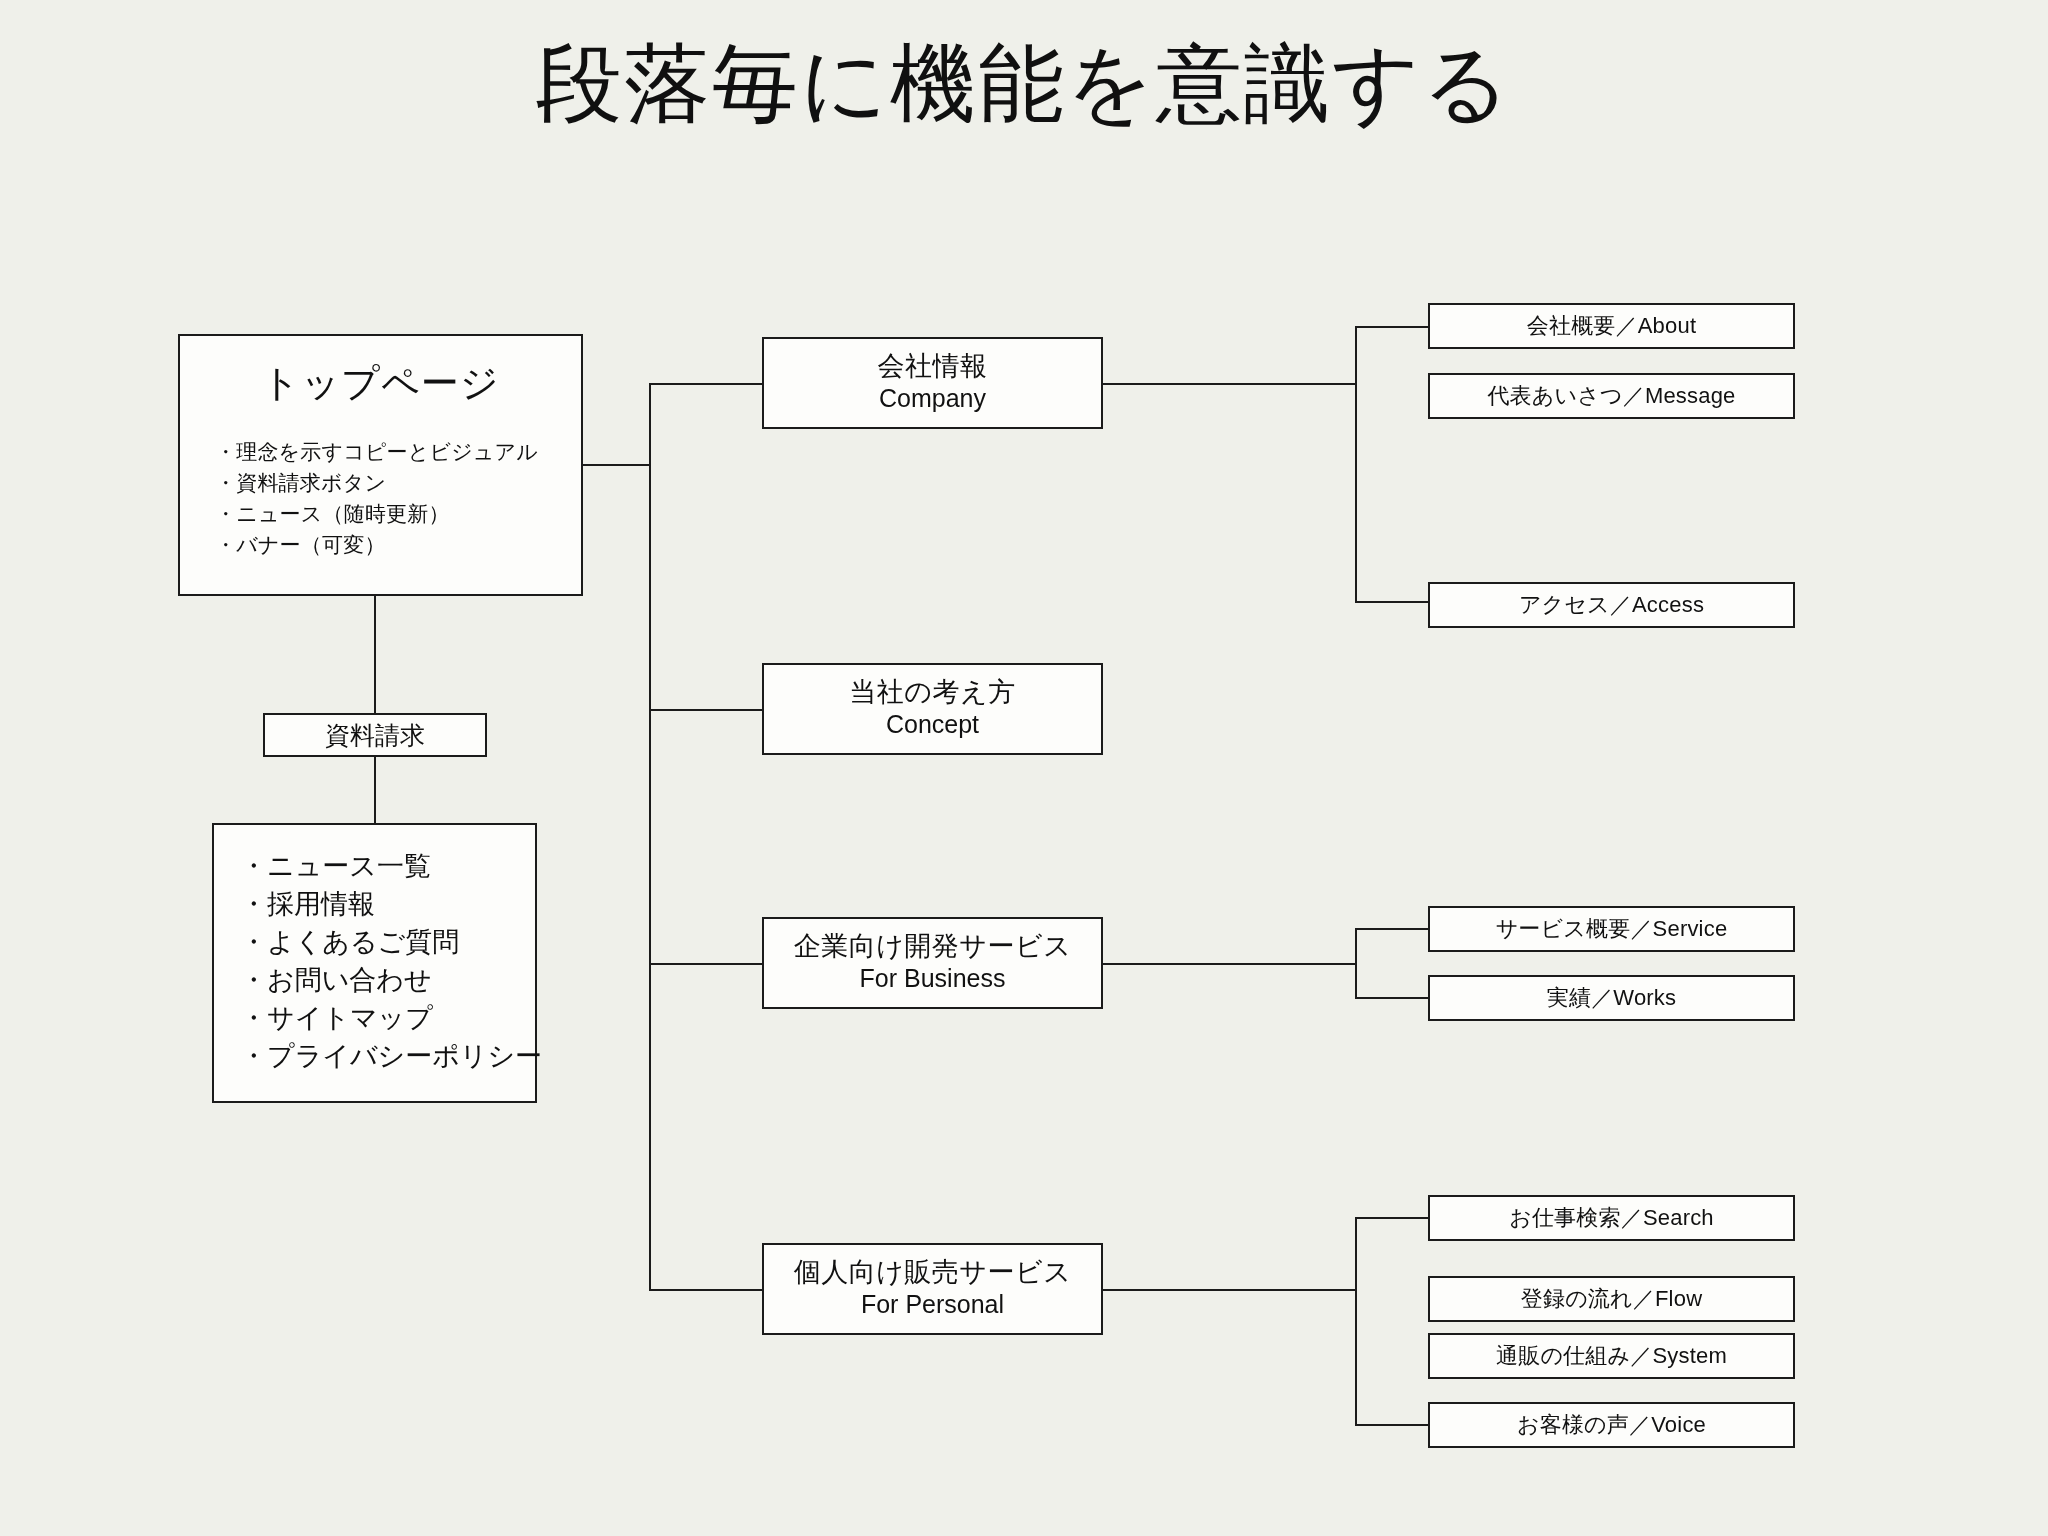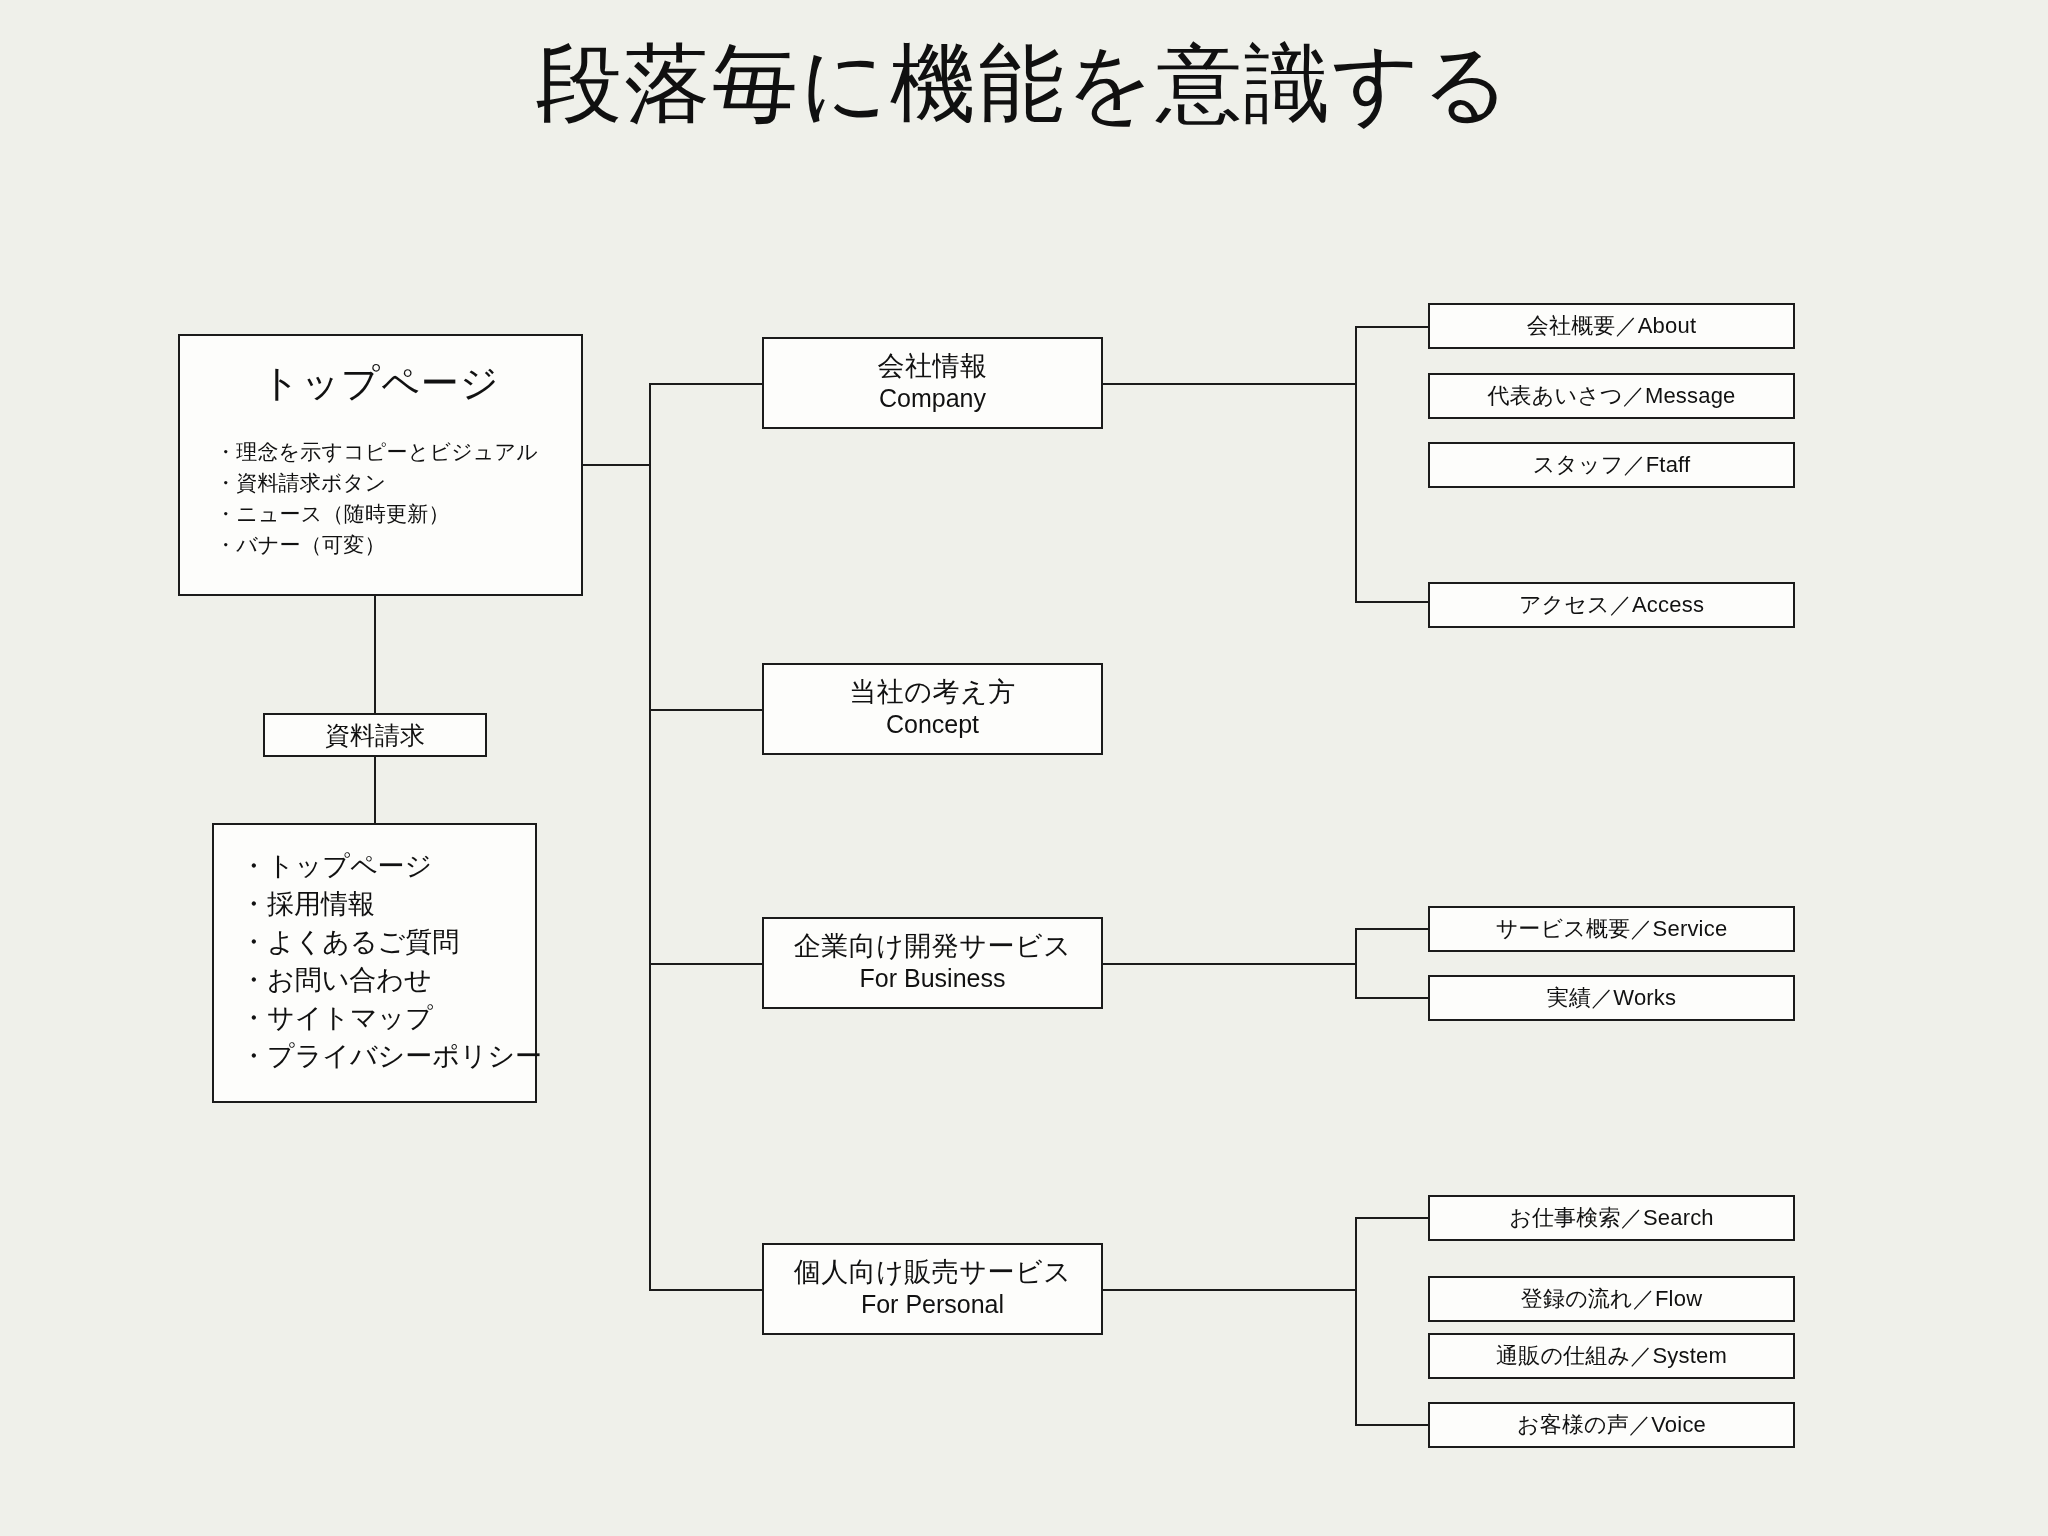--- a/index.html
+++ b/index.html
@@ -186,21 +186,21 @@
       <div>・資料請求ボタン</div>
       <div>・ニュース（随時更新）</div>
       <div>・バナー（可変）</div>
     </div>
   </div>
 
   <div class="node box-request">資料請求</div>
 
   <div class="node box-links">
     <div class="bullets">
-      <div>・トップページ</div>
+      <div>・ニュース一覧</div>
       <div>・採用情報</div>
       <div>・よくあるご質問</div>
       <div>・お問い合わせ</div>
       <div>・サイトマップ</div>
       <div>・プライバシーポリシー</div>
     </div>
   </div>
 
   <div class="node box-mid mid-company">
     <div class="jp">会社情報</div>
@@ -217,21 +217,20 @@
     <div class="en">For Business</div>
   </div>
 
   <div class="node box-mid mid-personal">
     <div class="jp">個人向け販売サービス</div>
     <div class="en">For Personal</div>
   </div>
 
   <div class="node box-leaf" style="top:303px;">会社概要／About</div>
   <div class="node box-leaf" style="top:373px;">代表あいさつ／Message</div>
-  <div class="node box-leaf" style="top:442px;">スタッフ／Ftaff</div>
   <div class="node box-leaf" style="top:582px;">アクセス／Access</div>
 
   <div class="node box-leaf" style="top:906px;">サービス概要／Service</div>
   <div class="node box-leaf" style="top:975px;">実績／Works</div>
 
   <div class="node box-leaf" style="top:1195px;">お仕事検索／Search</div>
   <div class="node box-leaf" style="top:1264px;margin-top:12px;">登録の流れ／Flow</div>
   <div class="node box-leaf" style="top:1333px;">通販の仕組み／System</div>
   <div class="node box-leaf" style="top:1402px;">お客様の声／Voice</div>
 

